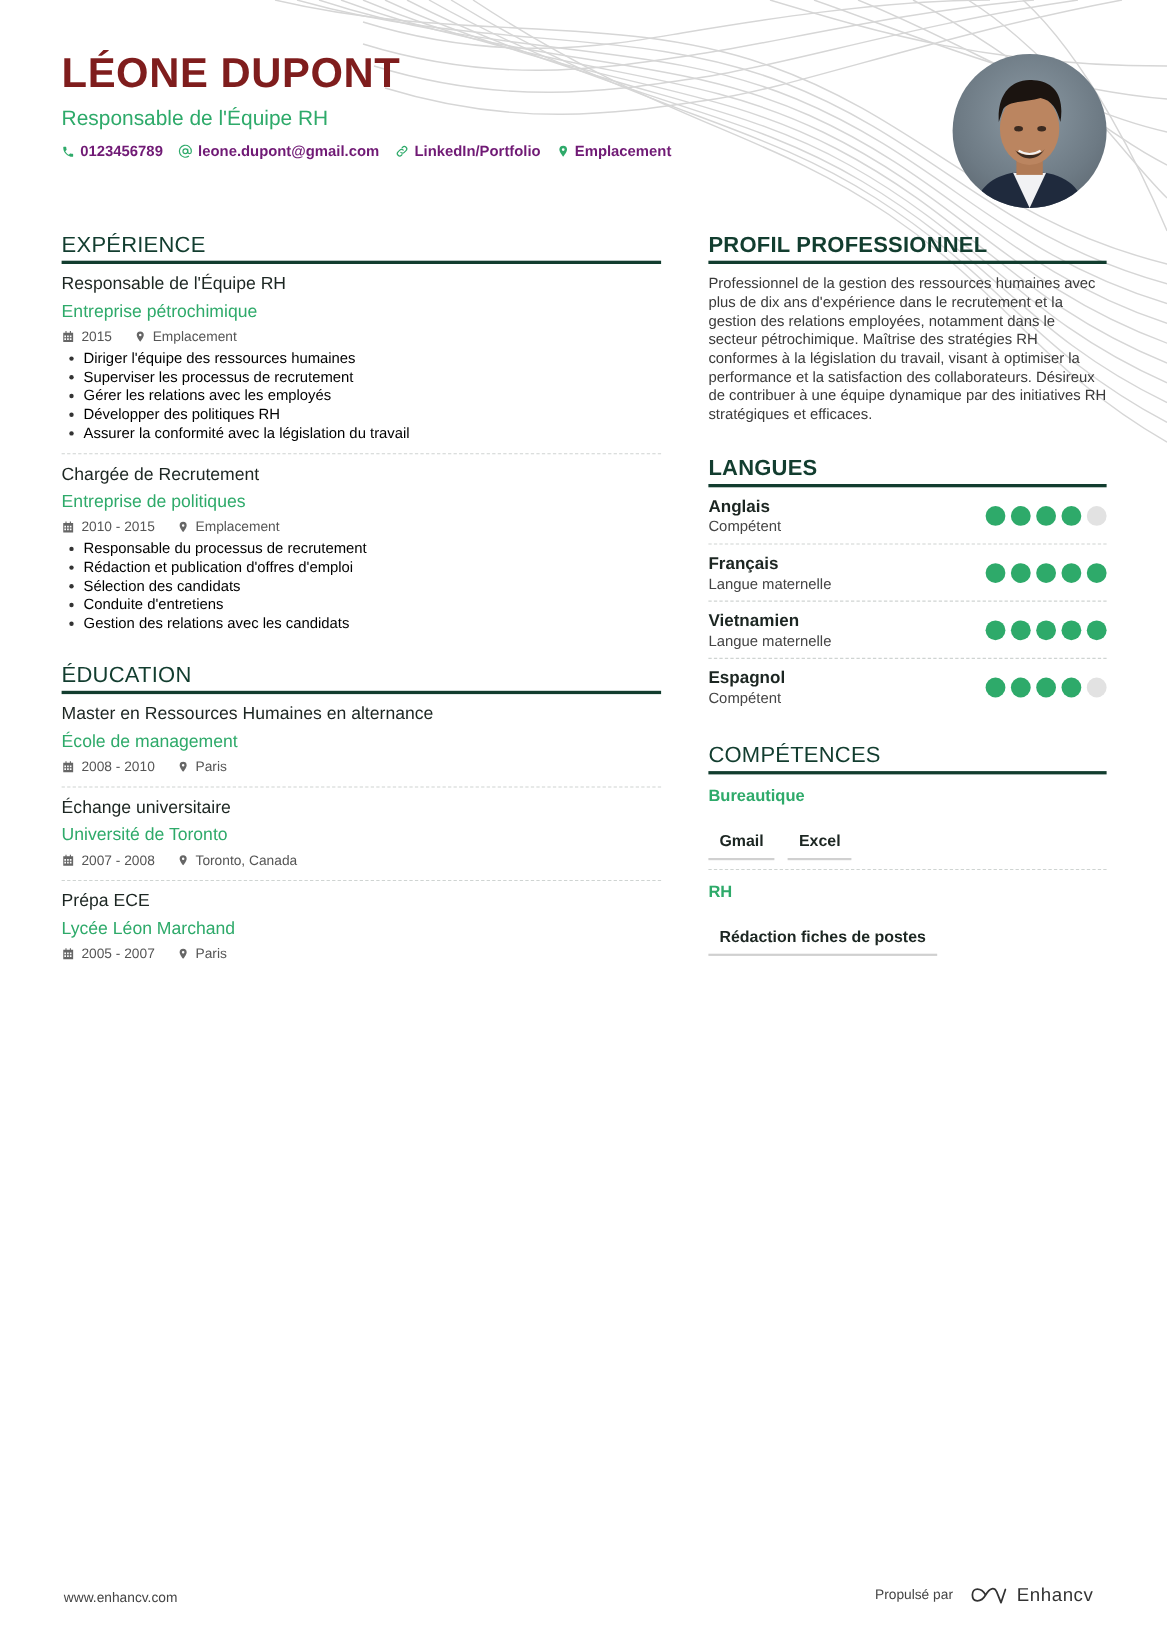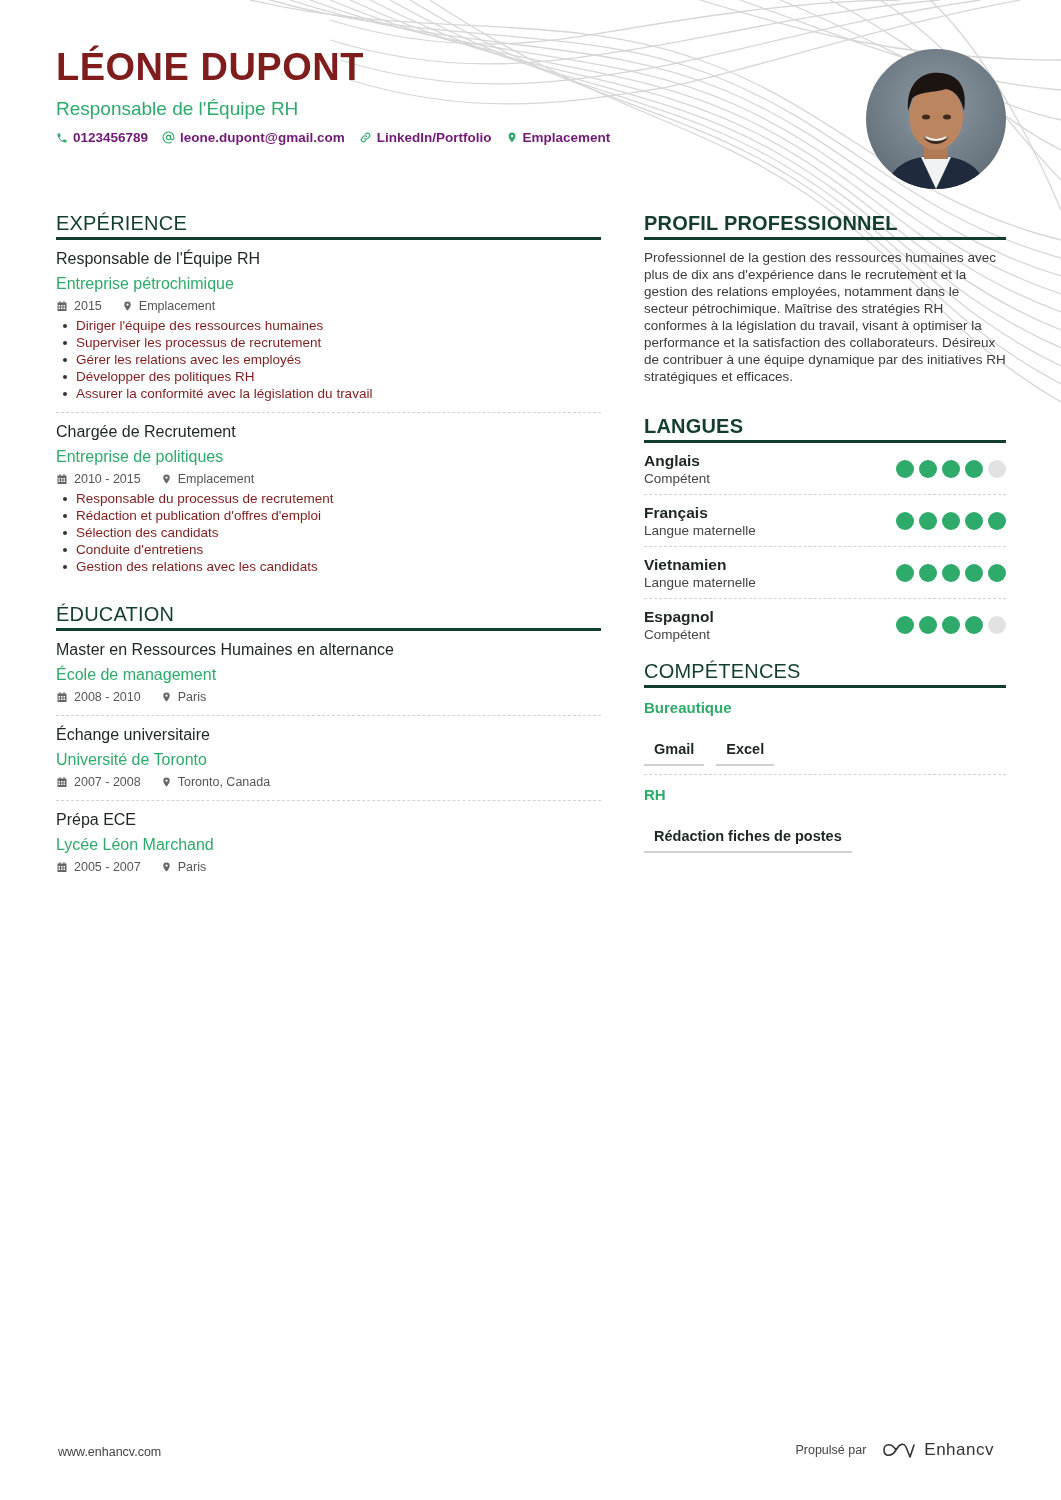--- a/index.html
+++ b/index.html
@@ -28,21 +28,21 @@
   .section-title.bold { font-weight: 700; }
 
   .entry { padding: 8px 0 10px 0; border-bottom: 1px dashed #cfd4d2; }
   .entry:last-child { border-bottom: none; }
   .entry-title { font-size: 16px; color: #1c2622; line-height: 22px; }
   .entry-company { font-size: 16px; font-weight: 400; color: #2eaa6a; margin-top: 3px; line-height: 22px; }
   .meta { display: flex; align-items: center; font-size: 12.5px; color: #555; margin-top: 3px; line-height: 16px; }
   .meta .item { display: flex; align-items: center; margin-right: 20px; }
   .meta svg { margin-right: 6px; }
   .bullets { list-style: none; margin-top: 3px; }
-  .bullets li { position: relative; padding-left: 20px; font-size: 13.5px; color: #7f1d1d; line-height: 17px; }
+  .bullets li { position: relative; padding-left: 20px; font-size: 13.5px; color: #000000; line-height: 17px; }
   .bullets li::before { content: ""; position: absolute; left: 7px; top: 7px; width: 4px; height: 4px; border-radius: 50%; background: #333; }
 
   .summary { font-size: 13.5px; color: #3a3a3a; line-height: 17px; margin-top: 9px; }
 
   .lang-row { display: flex; justify-content: space-between; align-items: center; padding: 8px 0 7px 0; border-bottom: 1px dashed #cfd4d2; }
   .lang-row:last-child { border-bottom: none; }
   .lang-name { font-size: 15.5px; font-weight: 700; color: #1c2622; line-height: 19px; }
   .lang-level { font-size: 13.5px; color: #444; line-height: 17px; }
   .dots { display: flex; gap: 5px; }
   .dot { width: 18px; height: 18px; border-radius: 50%; background: #2eaa6a; }
@@ -322,21 +322,21 @@
         <div class="dots">
           <span class="dot"></span>
           <span class="dot"></span>
           <span class="dot"></span>
           <span class="dot"></span>
           <span class="dot off"></span>
         </div>
       </div>
     </section>
 
-    <section style="margin-top:8px;">
+    <section style="margin-top:24px;">
       <h2 class="section-title">COMPÉTENCES</h2>
 
       <div class="skill-group">
         <div class="skill-cat">Bureautique</div>
         <div class="tags">
           <span class="tag">Gmail</span>
           <span class="tag">Excel</span>
         </div>
       </div>
 

